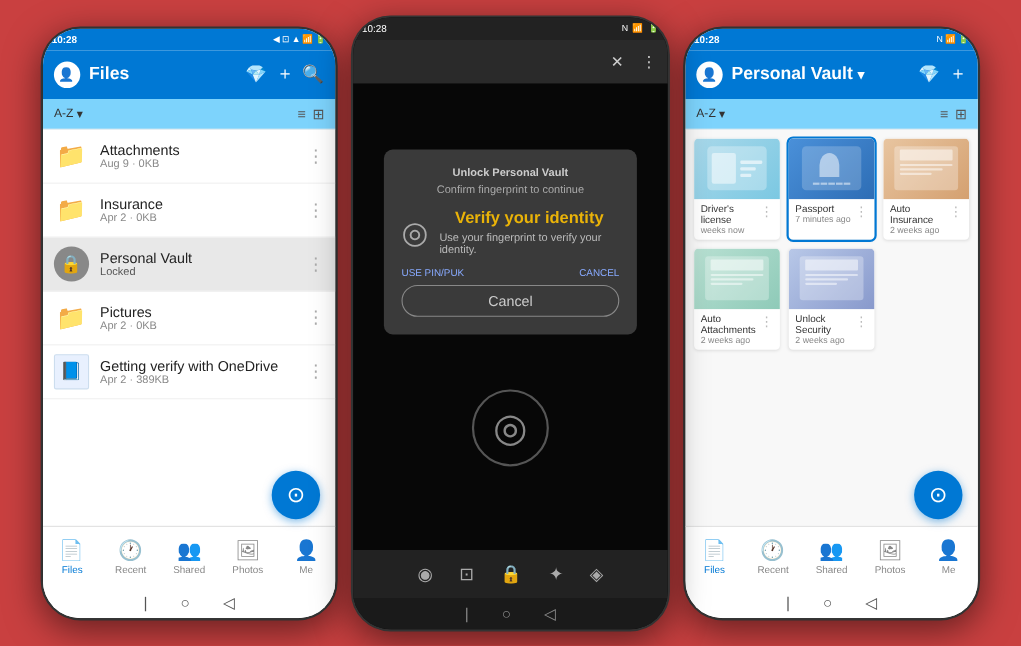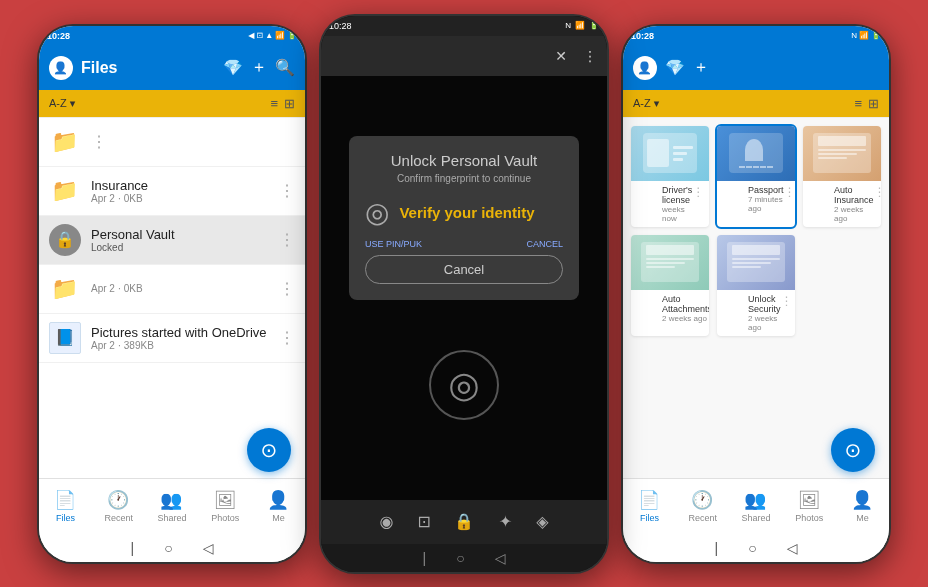--- a/index.html
+++ b/index.html
@@ -91,21 +91,21 @@
       font-size: 12px;
       color: #0078d4;
     }
 
     
     .sort-bar {
       display: flex;
       align-items: center;
       justify-content: space-between;
       padding: 4px 10px;
-      background: #eab308;
+      background: #7dd3fc;
       border-bottom: 1px solid #eee;
       height: 28px;
       flex-shrink: 0;
     }
     .sort-label { font-size: 11px; color: #333; display: flex; align-items: center; gap: 3px; }
     .sort-icons { display: flex; gap: 6px; }
     .sort-icon { font-size: 13px; color: #555; }
 
     
     .file-list {
@@ -234,22 +234,22 @@
     }
     .modal-box {
       background: #3a3a3a;
       border-radius: 8px;
       width: 230px;
       padding: 16px;
       text-align: center;
     }
     .modal-title-top {
       color: #ccc;
-      font-size: 15px;
-      font-weight: 400;
+      font-size: 10px;
+      font-weight: 700;
       margin-bottom: 4px;
     }
     .modal-subtitle {
       color: #aaa;
       font-size: 10px;
       margin-bottom: 12px;
     }
     .modal-fp-row {
       display: flex;
       align-items: center;
@@ -339,21 +339,20 @@
     .vault-card-img.pp { background: linear-gradient(135deg, #4a90d9, #2d6db5); }
     .vault-card-img.ai { background: linear-gradient(135deg, #e8c5a0, #d4a070); }
     .vault-card-img.ar { background: linear-gradient(135deg, #b8e0d2, #8ecab8); }
     .vault-card-img.ss { background: linear-gradient(135deg, #b8c8e8, #8899cc); }
 
     .vault-card-footer {
       padding: 4px 6px 4px;
       display: flex;
       align-items: flex-start;
       justify-content: space-between;
-      margin-left: 25px;
     }
     .vault-card-name { font-size: 9px; color: #333; font-weight: 500; }
     .vault-card-time { font-size: 8px; color: #888; }
     .vault-card-more { font-size: 12px; color: #bbb; }
 
     .pp-selected {
       outline: 2px solid #0078d4;
     }
 
     
@@ -447,20 +446,24 @@
           <span class="sort-icon">⊞</span>
         </div>
       </div>
 
       <div class="file-list">
 
         <div class="file-item">
           <div class="file-icon">
               <span class="folder-icon">📁</span>
             </div>
+          <div class="file-details">
+            <div class="file-name">Attachments</div>
+            <div class="file-meta">Aug 9 · 0KB</div>
+          </div>
           <span class="file-more">⋮</span>
         </div>
 
         <div class="file-item">
           <div class="file-icon">
               <span class="folder-icon">📁</span>
             </div>
           <div class="file-details">
             <div class="file-name">Insurance</div>
             <div class="file-meta">Apr 2 · 0KB</div>
@@ -477,31 +480,32 @@
             <div class="file-meta locked">Locked</div>
           </div>
           <span class="file-more">⋮</span>
         </div>
 
         <div class="file-item">
           <div class="file-icon">
               <span class="folder-icon">📁</span>
             </div>
           <div class="file-details">
+            <div class="file-name">Pictures</div>
             <div class="file-meta">Apr 2 · 0KB</div>
           </div>
           <span class="file-more">⋮</span>
         </div>
 
         <div class="file-item">
           <div class="file-icon">
             <div style="width:32px;height:32px;background:#e8f0fe;border:1px solid #cde;border-radius:2px;display:flex;align-items:center;justify-content:center;font-size:16px;">📘</div>
           </div>
           <div class="file-details">
-            <div class="file-name">Pictures started with OneDrive</div>
+            <div class="file-name">Getting verify with OneDrive</div>
             <div class="file-meta">Apr 2 · 389KB</div>
           </div>
           <span class="file-more">⋮</span>
         </div>
       </div>
 
       <div class="fab">⊙</div>
 
       <div class="bottom-nav">
         <div class="bottom-nav-item active">
@@ -554,20 +558,21 @@
       <div class="dark-content">
 
         <div class="modal-overlay">
           <div class="modal-box">
             <div class="modal-title-top">Unlock Personal Vault</div>
             <div class="modal-subtitle">Confirm fingerprint to continue</div>
             <div class="modal-fp-row">
               <span style="font-size:28px;color:#aaa;">◎</span>
               <div>
                 <div class="modal-verify-title">Verify your identity</div>
+                <div class="modal-verify-sub">Use your fingerprint to verify your identity.</div>
               </div>
             </div>
             <div class="modal-links">
               <span class="modal-link">USE PIN/PUK</span>
               <span class="modal-link">CANCEL</span>
             </div>
             <button class="modal-cancel-btn">Cancel</button>
           </div>
 
           <div style="margin-top:50px;">
@@ -601,20 +606,24 @@
         <span class="status-left">10:28</span>
         <div class="status-right">
           <span>N</span>
           <span>📶</span>
           <span>🔋</span>
         </div>
       </div>
 
       <div class="nav-bar">
         <div class="nav-avatar">👤</div>
+        <span class="nav-title">
+          <span>Personal Vault</span>
+          <span style="font-size:12px;">▾</span>
+        </span>
         <span class="nav-icon">💎</span>
         <span class="nav-icon">＋</span>
       </div>
 
       <div class="sort-bar">
         <span class="sort-label">
           <span>A-Z</span>
           <span>▾</span>
         </span>
         <div class="sort-icons">

